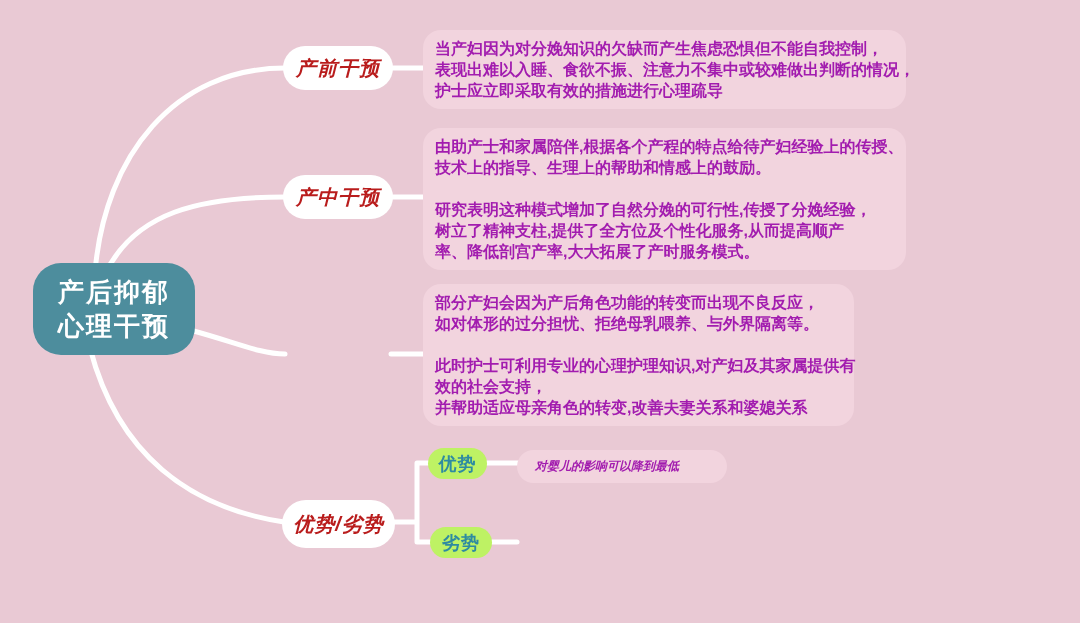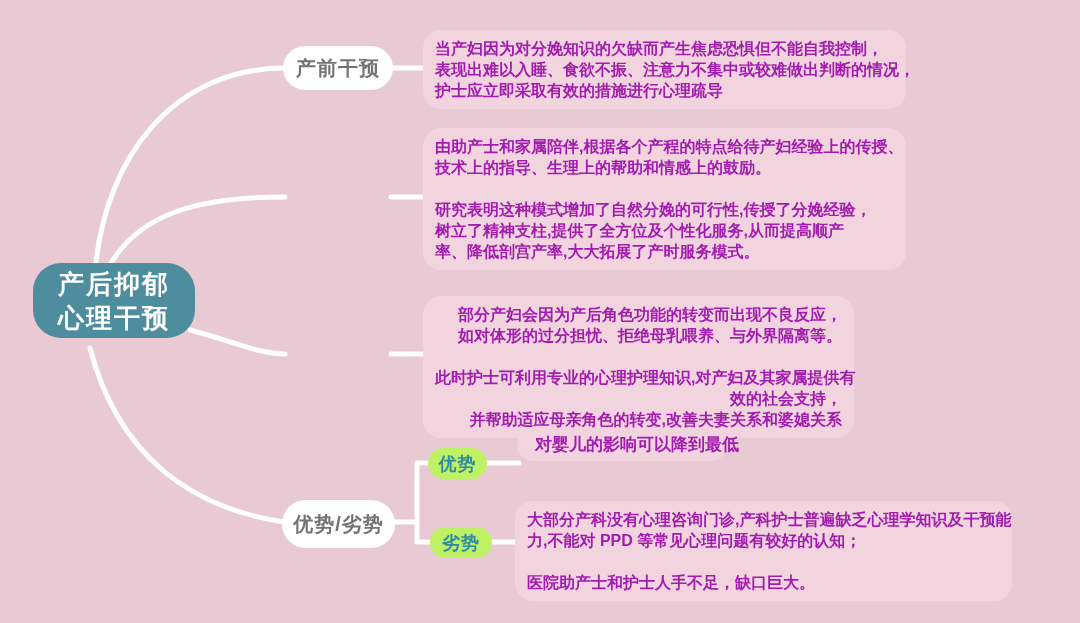--- a/index.html
+++ b/index.html
@@ -11,54 +11,54 @@
     font-family:"Liberation Sans", sans-serif;
   }
   #connectors{
     position:absolute;left:0;top:0;width:1080px;height:623px;z-index:0;
   }
   #connectors path{
     fill:none;stroke:#ffffff;stroke-width:5;stroke-linecap:round;
   }
   .node{position:absolute;z-index:1;box-sizing:border-box;font-weight:bold;}
   .root-node{
-    left:33px;top:263px;width:162px;height:75px;
+    left:33px;top:263px;width:162px;height:92px;
     background:#4d8d9d;border-radius:28px;
     color:#ffffff;font-size:26px;line-height:34px;
     display:flex;align-items:center;justify-content:center;
     text-align:center;white-space:pre;letter-spacing:2px;
   }
   .pill{
     background:#ffffff;border-radius:24px;
-    color:#737373;font-size:20px;letter-spacing:1px;
-    display:flex;align-items:center;justify-content:center;
+    color:#b91c1c;font-size:20px;letter-spacing:1px;
+    display:flex;align-items:center;justify-content:center;font-style:italic;
   }
   .pill-prenatal{left:283px;top:46px;width:110px;height:44px;}
   .pill-intrapartum{left:283px;top:175px;width:110px;height:44px;}
   .pill-postnatal{left:283px;top:332px;width:110px;height:44px;}
   .pill-proscons{left:282px;top:500px;width:113px;height:48px;}
   .subpill{
     background:#bef264;border-radius:16px;
     color:#2e8ba1;font-size:18px;letter-spacing:1px;
     display:flex;align-items:center;justify-content:center;
   }
   .subpill-pros{left:428px;top:448px;width:59px;height:31px;}
   .subpill-cons{left:430px;top:527px;width:62px;height:31px;font-family:Liberation Serif, serif;}
   .box{
     background:#f2d4de;border-radius:18px;
     color:#a21caf;font-size:16px;line-height:21px;
     white-space:pre;padding:8px 12px;
   }
   .box-prenatal{left:423px;top:30px;width:483px;min-height:66px;}
   .box-intrapartum{left:423px;top:128px;width:483px;min-height:110px;}
-  .box-postnatal{left:423px;top:296px;width:431px;min-height:97px;text-align:right;}
+  .box-postnatal{left:423px;top:284px;width:431px;min-height:97px;}
   .box-pros{
-    left:517px;top:428px;width:210px;height:33px;
+    left:517px;top:450px;width:210px;height:33px;
     display:flex;align-items:center;
-    font-size:17px;line-height:17px;border-radius:17px;padding:0 9px 0 18px;
+    font-size:12px;line-height:17px;border-radius:17px;padding:0 9px 0 18px;font-style:italic;
   }
   .box-cons{left:515px;top:501px;width:497px;min-height:72px;}
 </style>
 </head>
 <body>
 
 <div id="stage">
 
   <svg id="connectors" viewBox="0 0 1080 623">
     <path d="M 95 272 C 105 155, 175 68, 285 68"></path>
@@ -74,38 +74,35 @@
   </svg>
 
   <div class="node root-node">产后抑郁
 心理干预</div>
 
   <div class="node pill pill-prenatal">产前干预</div>
   <div class="node box box-prenatal">当产妇因为对分娩知识的欠缺而产生焦虑恐惧但不能自我控制，
 表现出难以入睡、食欲不振、注意力不集中或较难做出判断的情况，
 护士应立即采取有效的措施进行心理疏导</div>
 
+  <div class="node pill pill-intrapartum">产中干预</div>
   <div class="node box box-intrapartum">由助产士和家属陪伴,根据各个产程的特点给待产妇经验上的传授、
 技术上的指导、生理上的帮助和情感上的鼓励。
 
 研究表明这种模式增加了自然分娩的可行性,传授了分娩经验，
 树立了精神支柱,提供了全方位及个性化服务,从而提高顺产
 率、降低剖宫产率,大大拓展了产时服务模式。</div>
 
   <div class="node box box-postnatal">部分产妇会因为产后角色功能的转变而出现不良反应，
 如对体形的过分担忧、拒绝母乳喂养、与外界隔离等。
 
 此时护士可利用专业的心理护理知识,对产妇及其家属提供有
 效的社会支持，
 并帮助适应母亲角色的转变,改善夫妻关系和婆媳关系</div>
 
   <div class="node pill pill-proscons">优势/劣势</div>
 
   <div class="node subpill subpill-pros">优势</div>
   <div class="node box box-pros">对婴儿的影响可以降到最低</div>
 
   <div class="node subpill subpill-cons">劣势</div>
-  <div class="node box box-cons">大部分产科没有心理咨询门诊,产科护士普遍缺乏心理学知识及干预能
-力,不能对 PPD 等常见心理问题有较好的认知；
-
-医院助产士和护士人手不足，缺口巨大。</div>
 
 </div>
 
 </body></html>

